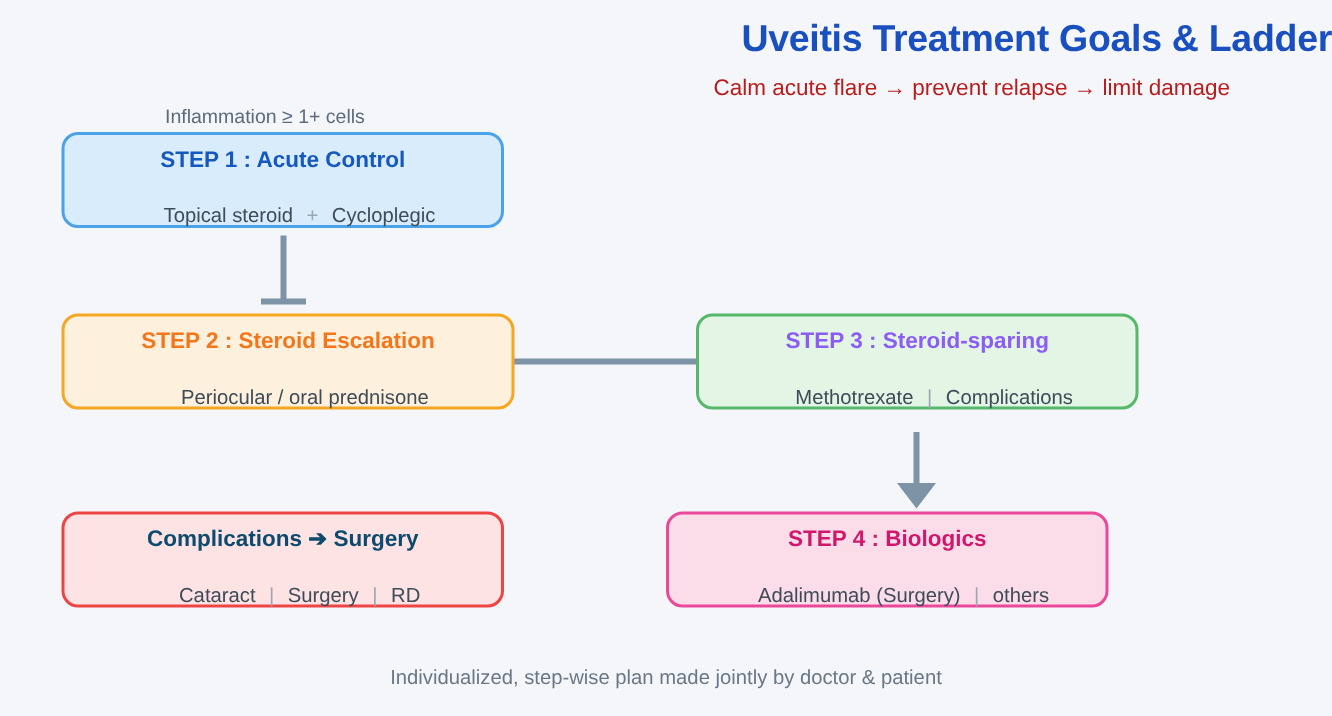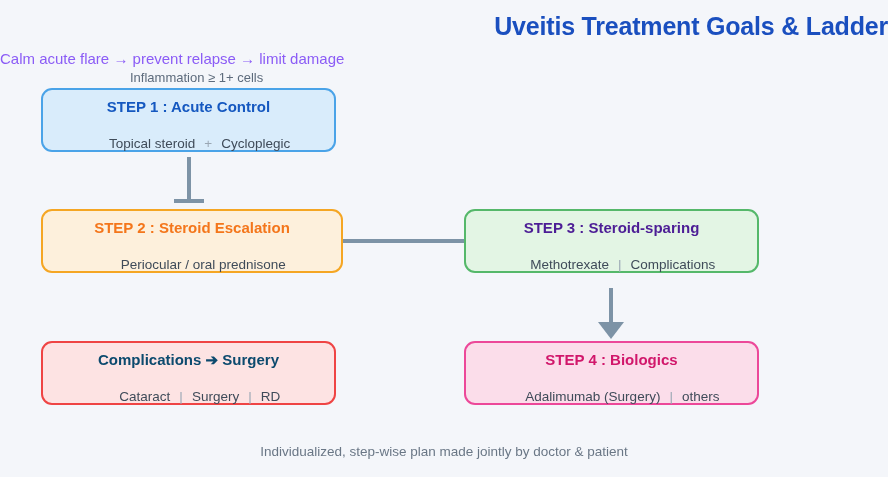--- a/index.html
+++ b/index.html
@@ -29,33 +29,32 @@
     font-size: 25px;
     font-weight: bold;
     color: #1a4fbf;
     letter-spacing: -0.2px;
   }
   .subtitle {
     position: absolute;
     left: 0;
     top: 50px;
     width: 820px;
-    text-align: left;
+    text-align: right;
     font-size: 15px;
-    color: #8b5cf6;
+    color: #b91c1c;
   }
 
   
   .note {
     position: absolute;
     left: 110px;
     top: 70px;
     font-size: 13px;
     color: #5d6b7c;
-    margin-left: 20px;
   }
 
   
   .box {
     position: absolute;
     border-width: 2px;
     border-style: solid;
     border-radius: 11px;
     box-sizing: border-box;
     display: flex;
@@ -93,32 +92,32 @@
     left: 41px;  top: 209px; width: 302px; height: 64px;
     background: #fdf0dc; border-color: #f5a623;
   }
   #step2 .box-title { color: #f4761b; }
 
   
   #step3 {
     left: 464px; top: 209px; width: 295px; height: 64px;
     background: #e3f5e4; border-color: #55b86a;
   }
-  #step3 .box-title { color: #4c1d95; }
+  #step3 .box-title { color: #8b5cf6; }
 
   
   #complications {
     left: 41px;  top: 341px; width: 295px; height: 64px;
     background: #fde3e3; border-color: #ef4444;
   }
   #complications .box-title { color: #0c4a6e; }
 
   
   #step4 {
-    left: 464px; top: 341px; width: 295px; height: 64px;
+    left: 444px; top: 341px; width: 295px; height: 64px;
     background: #fbddea; border-color: #ec4899;
   }
   #step4 .box-title { color: #d11croll; color: #d1176b; }
 
   
   .conn { position: absolute; }
 
   
   #conn-1-2-line {
     left: 187px; top: 157px; width: 4px; height: 44px;

